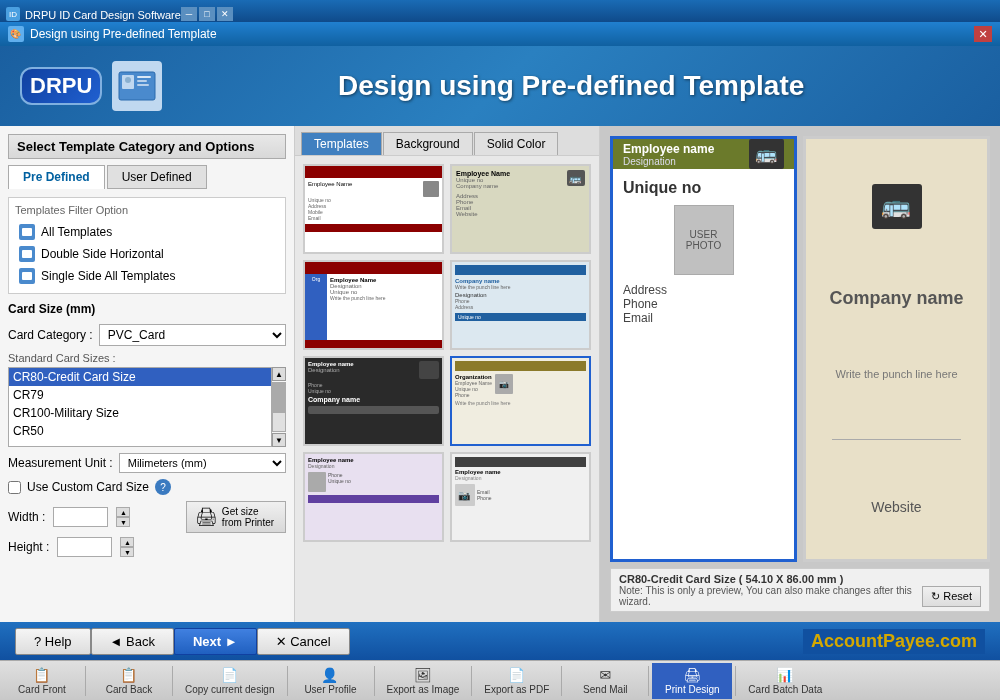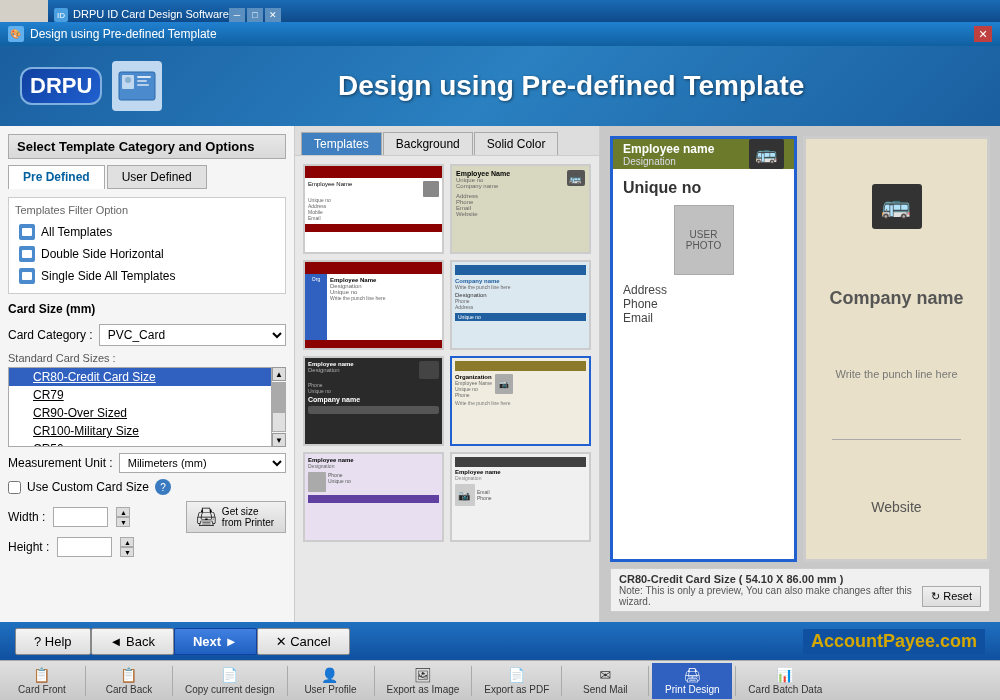--- a/index.html
+++ b/index.html
@@ -1,19 +1,19 @@
 <!DOCTYPE html>
 <html><head>
   <meta charset="utf-8">
   <style>
     * { box-sizing: border-box; margin: 0; padding: 0; }
     body { font-family: 'Segoe UI', Tahoma, Geneva, Verdana, sans-serif; font-size: 12px; background: #d4d0c8; width: 1000px; height: 700px; overflow: hidden; }
 
     
-    .title-bar { background: linear-gradient(to bottom, #1a6bb5, #0f4a8a); color: white; height: 22px; display: flex; align-items: flex-start; padding: 8px 6px; font-size: 11px; margin-left: 48px; }
+    .title-bar { background: linear-gradient(to bottom, #1a6bb5, #0f4a8a); color: white; height: 22px; display: flex; align-items: flex-end; padding: 1px 6px; font-size: 11px; }
     .title-bar-icon { width: 14px; height: 14px; margin-right: 5px; background: #4a9fe0; border-radius: 2px; display: inline-flex; align-items: center; justify-content: center; font-size: 8px; color: white; }
     .title-bar-controls { display: flex; gap: 2px; }
     .title-bar-btn { width: 16px; height: 14px; background: #5a8fc0; border: none; color: white; font-size: 9px; cursor: pointer; display: flex; align-items: center; justify-content: center; }
 
     
     .dialog-title-bar { background: linear-gradient(to bottom, #2080d0, #1060a0); color: white; height: 24px; display: flex; align-items: center; padding: 0 8px; font-size: 12px; }
     .dialog-title-icon { width: 16px; height: 16px; margin-right: 6px; background: #60afee; border-radius: 2px; display: inline-flex; align-items: center; justify-content: center; font-size: 9px; color: white; }
     .dialog-close-btn { margin-left: auto; width: 18px; height: 16px; background: #c04040; border: none; color: white; font-size: 11px; cursor: pointer; display: flex; align-items: center; justify-content: center; }
 
     
@@ -37,21 +37,21 @@
     .filter-box { background: white; border: 1px solid #ccc; padding: 6px; margin-bottom: 8px; }
     .filter-title { font-size: 11px; color: #666; margin-bottom: 5px; }
     .filter-item { display: flex; align-items: center; gap: 6px; padding: 3px 4px; cursor: pointer; font-size: 12px; }
     .filter-icon { width: 16px; height: 16px; background: #4a8acd; border-radius: 2px; display: flex; align-items: center; justify-content: center; }
     .filter-icon-inner { width: 10px; height: 8px; background: white; border-radius: 1px; }
 
     
     .label-row { display: flex; align-items: center; gap: 6px; margin-bottom: 6px; margin-top: 8px; font-size: 12px; }
     .dropdown-select { border: 1px solid #aaa; background: white; padding: 2px 4px; font-size: 12px; flex: 1; }
     .list-box { border: 1px solid #aaa; background: white; height: 80px; overflow-y: auto; width: 100%; font-size: 12px; }
-    .list-item { padding: 2px 24px; cursor: pointer; text-decoration: underline; }
+    .list-item { padding: 2px 4px; cursor: pointer; }
     .list-item.selected { background: #3060c0; color: white; }
 
     .spinner-row { display: flex; align-items: center; gap: 8px; margin: 4px 0; font-size: 12px; }
     .spinner-input { width: 55px; border: 1px solid #aaa; padding: 2px 4px; font-size: 12px; }
     .spinner-btns { display: flex; flex-direction: column; }
     .spinner-btn { width: 14px; height: 10px; background: #ddd; border: 1px solid #aaa; font-size: 7px; display: flex; align-items: center; justify-content: center; cursor: pointer; }
 
     .measurement-row { display: flex; align-items: center; gap: 6px; margin: 6px 0; font-size: 12px; }
     .checkbox-row { display: flex; align-items: center; gap: 6px; margin: 6px 0; font-size: 12px; }
     .get-size-btn { background: linear-gradient(to bottom, #f0f0f0, #d8d8d8); border: 1px solid #aaa; padding: 4px 8px; cursor: pointer; font-size: 11px; display: flex; align-items: center; gap: 4px; width: 100px; }
@@ -164,21 +164,20 @@
         <option>PVC_Card</option>
       </select>
     </div>
 
     <div style="font-size:11px;color:#555;margin-bottom:3px;">Standard Card Sizes :</div>
 
     <div style="position:relative;display:flex;">
       <div class="list-box" style="flex:1;">
         <div class="list-item selected">CR80-Credit Card Size</div>
         <div class="list-item">CR79</div>
-        <div class="list-item">CR90-Over Sized</div>
         <div class="list-item">CR100-Military Size</div>
         <div class="list-item">CR50</div>
 
       </div>
       <div style="display:flex;flex-direction:column;justify-content:space-between;">
         <button class="scroll-up-btn">▲</button>
         <div style="flex:1;background:#e0e0e0;border:1px solid #aaa;width:14px;margin:1px 0;position:relative;">
           <div style="background:#aaa;width:12px;height:30px;position:absolute;top:0;"></div>
         </div>
         <button class="scroll-up-btn">▼</button>

